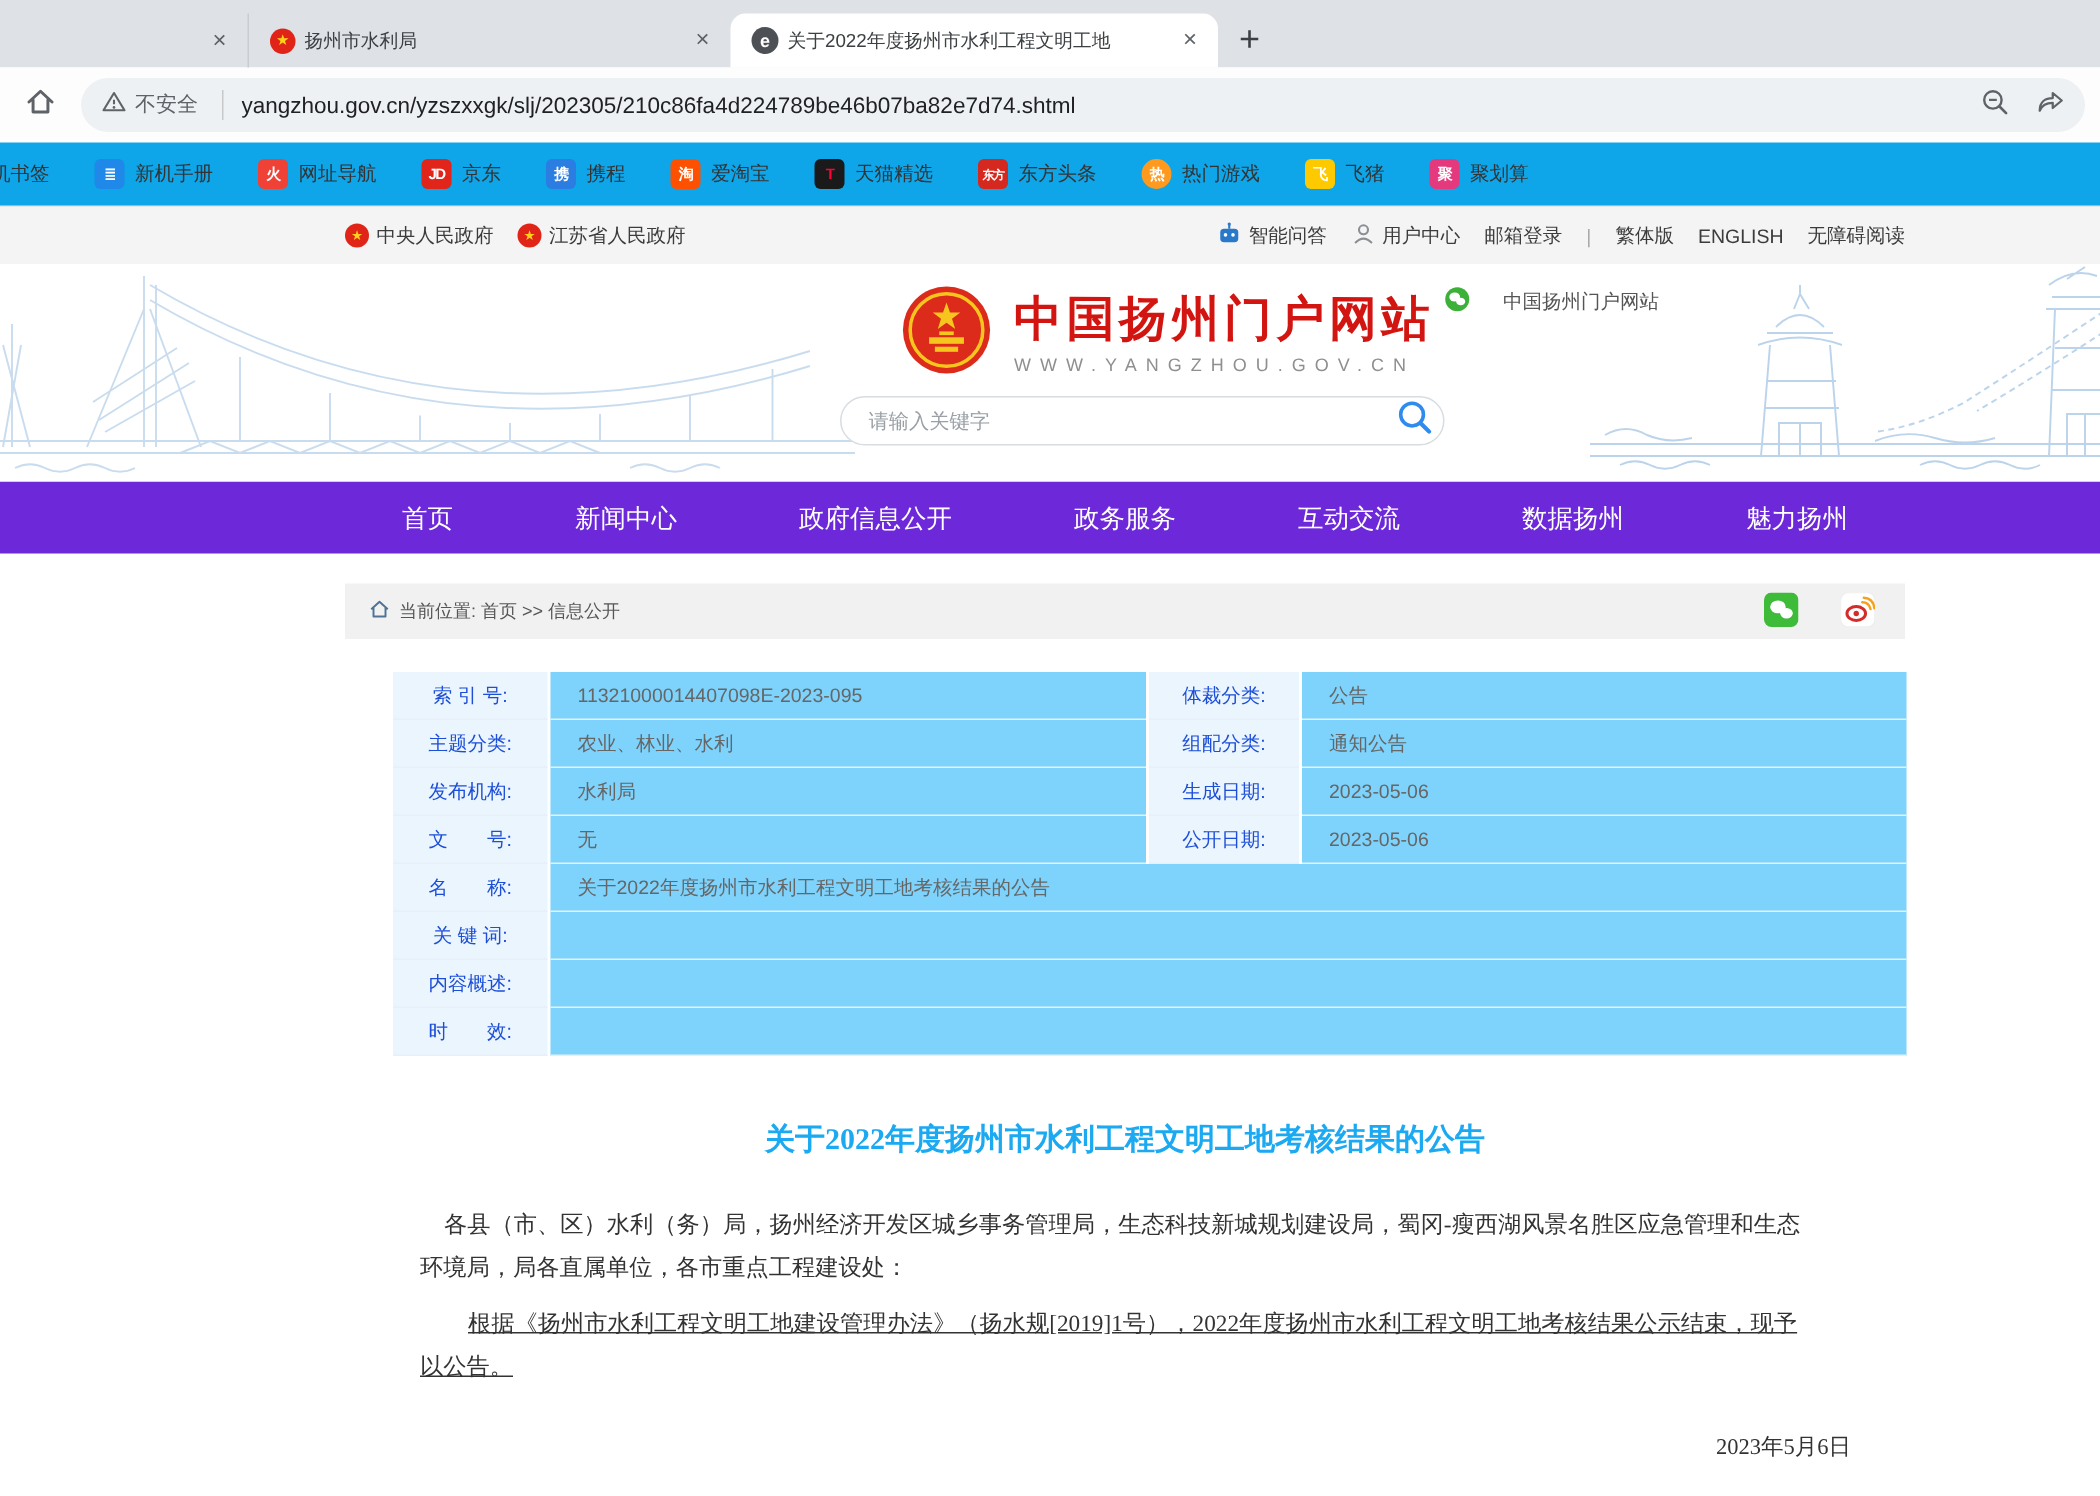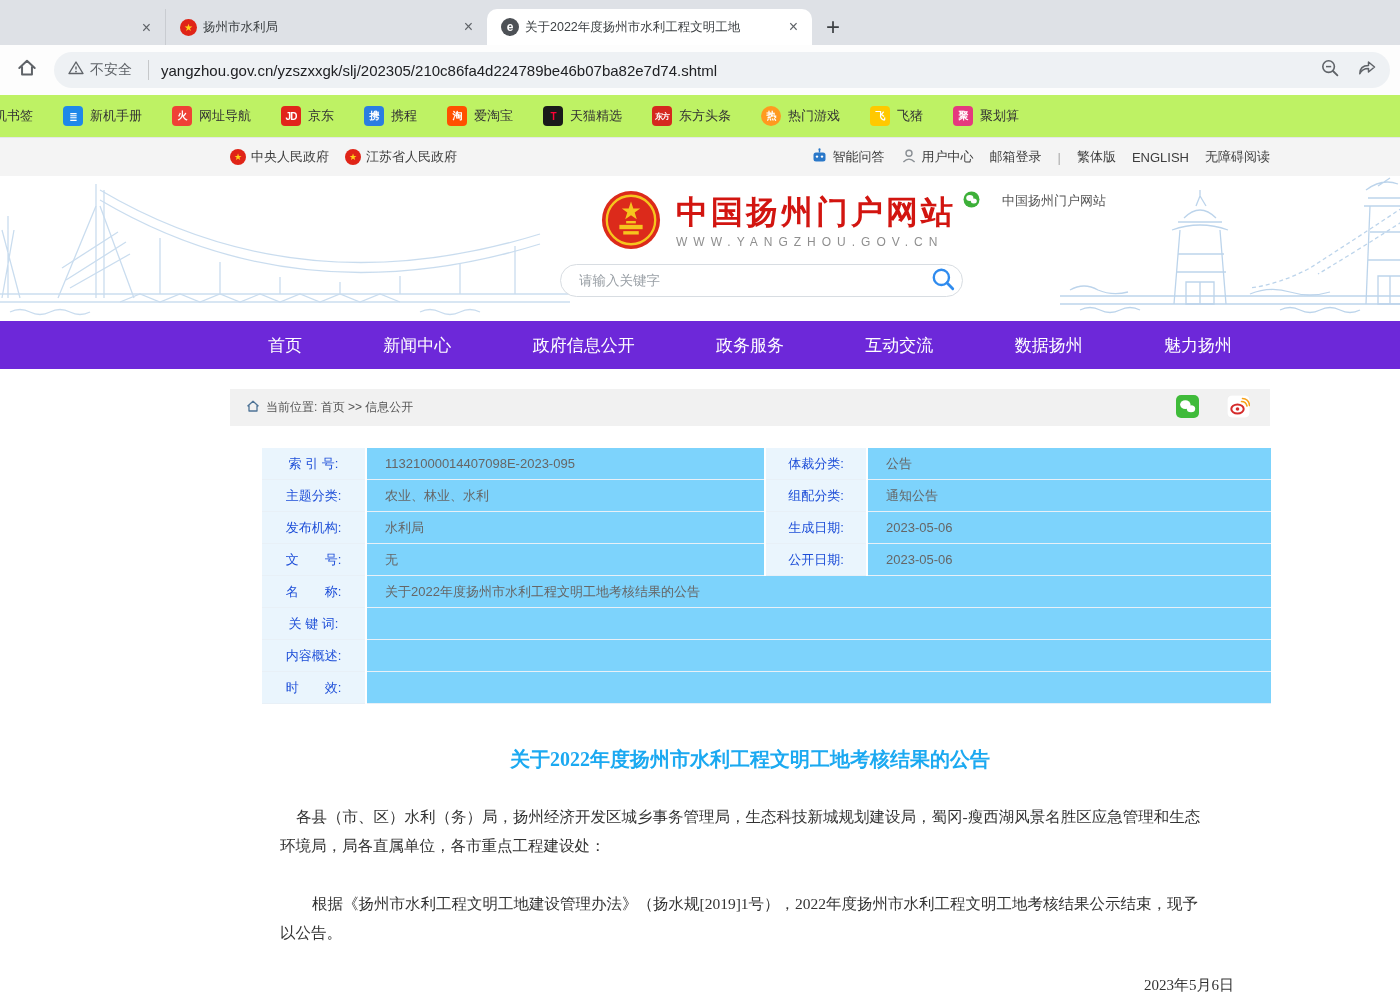--- a/index.html
+++ b/index.html
@@ -18,21 +18,21 @@
     display:inline-flex;align-items:center;justify-content:center;font-size:12px;font-weight:bold;flex:none;}
   .newtab-btn{font-size:24px;font-weight:300;color:#3c4043;margin:0 0 4px 14px;cursor:pointer;}
   .toolbar{height:50px;background:#fdfdfd;display:flex;align-items:center;padding:0 10px;}
   .home-ico{margin:0 6px;cursor:pointer;}
   .omnibox{flex:1;height:36px;background:#eef1f4;border-radius:18px;display:flex;align-items:center;
     padding:0 14px;margin-left:10px;min-width:0;}
   .sec-label{font-size:14px;color:#5f6368;margin:0 4px 0 6px;}
   .omni-div{width:1px;height:20px;background:#c6c8ca;margin:0 12px;}
   .omni-url{font-size:15px;color:#202124;white-space:nowrap;overflow:hidden;flex:1;}
   .omni-right{display:flex;align-items:center;gap:16px;margin-left:10px;}
-  .bookmarks{height:42px;background:#bef264;border-bottom:1px solid #e4e6e8;display:flex;align-items:center;gap:30px;overflow:hidden;}
+  .bookmarks{height:42px;background:#0ea5e9;border-bottom:1px solid #e4e6e8;display:flex;align-items:center;gap:30px;overflow:hidden;}
   .bm{display:flex;align-items:center;gap:7px;font-size:13px;color:#333;white-space:nowrap;cursor:pointer;}
   .bm-ico{width:20px;height:20px;border-radius:4px;color:#fff;display:inline-flex;align-items:center;justify-content:center;
     font-size:10px;font-weight:bold;letter-spacing:-1px;flex:none;}
   
   .gov-topbar{height:38px;background:#f4f4f4;}
   .gov-inner{margin-left:230px;width:1040px;height:100%;display:flex;align-items:center;justify-content:space-between;
     font-size:13px;color:#3c3c3c;}
   .gov-left,.gov-right{display:flex;align-items:center;gap:16px;}
   .gov-link{display:flex;align-items:center;gap:5px;cursor:pointer;}
   .gov-sep{color:#aaa;}
@@ -57,21 +57,21 @@
   .crumb-text{margin-left:6px;}
   .crumb-right{margin-left:auto;display:flex;align-items:center;gap:28px;margin-right:4px;}
   .meta{margin:22px 0 0 32px;width:1003px;display:grid;grid-template-columns:103px 397px 100px 403px;column-gap:2px;background:#fff;}
   .mcell{height:32px;display:flex;align-items:center;border-bottom:1px solid #e8f0f7;box-sizing:border-box;font-size:13px;}
   .ml{background:#eaf5fd;color:#1d4ed8;justify-content:center;}
   .mv{background:#7dd3fc;color:#666;padding-left:18px;}
   .mv-full{grid-column:2/5;}
   .article-title{margin-top:42px;text-align:center;font-size:20px;font-weight:bold;}
   .article{font-family:"Liberation Serif","DejaVu Serif",serif;color:#333;}
   .para{margin:30px 58px 0 50px;font-size:15.5px;line-height:1.85;}
-  .para.p2{margin-top:30px;text-indent:32px;}
+  .para.p2{margin-top:9px;text-indent:32px;text-decoration:underline;}
   .para.p1{text-indent:16px;}
   .art-date{margin:28px 36px 0 0;text-align:right;font-size:15px;}
   .ico{flex:none;display:inline-block;}
 </style>
 </head>
 <body>
 
 <div class="tabbar">
   <div class="tab-stub">
     <span class="close-x">×</span>

